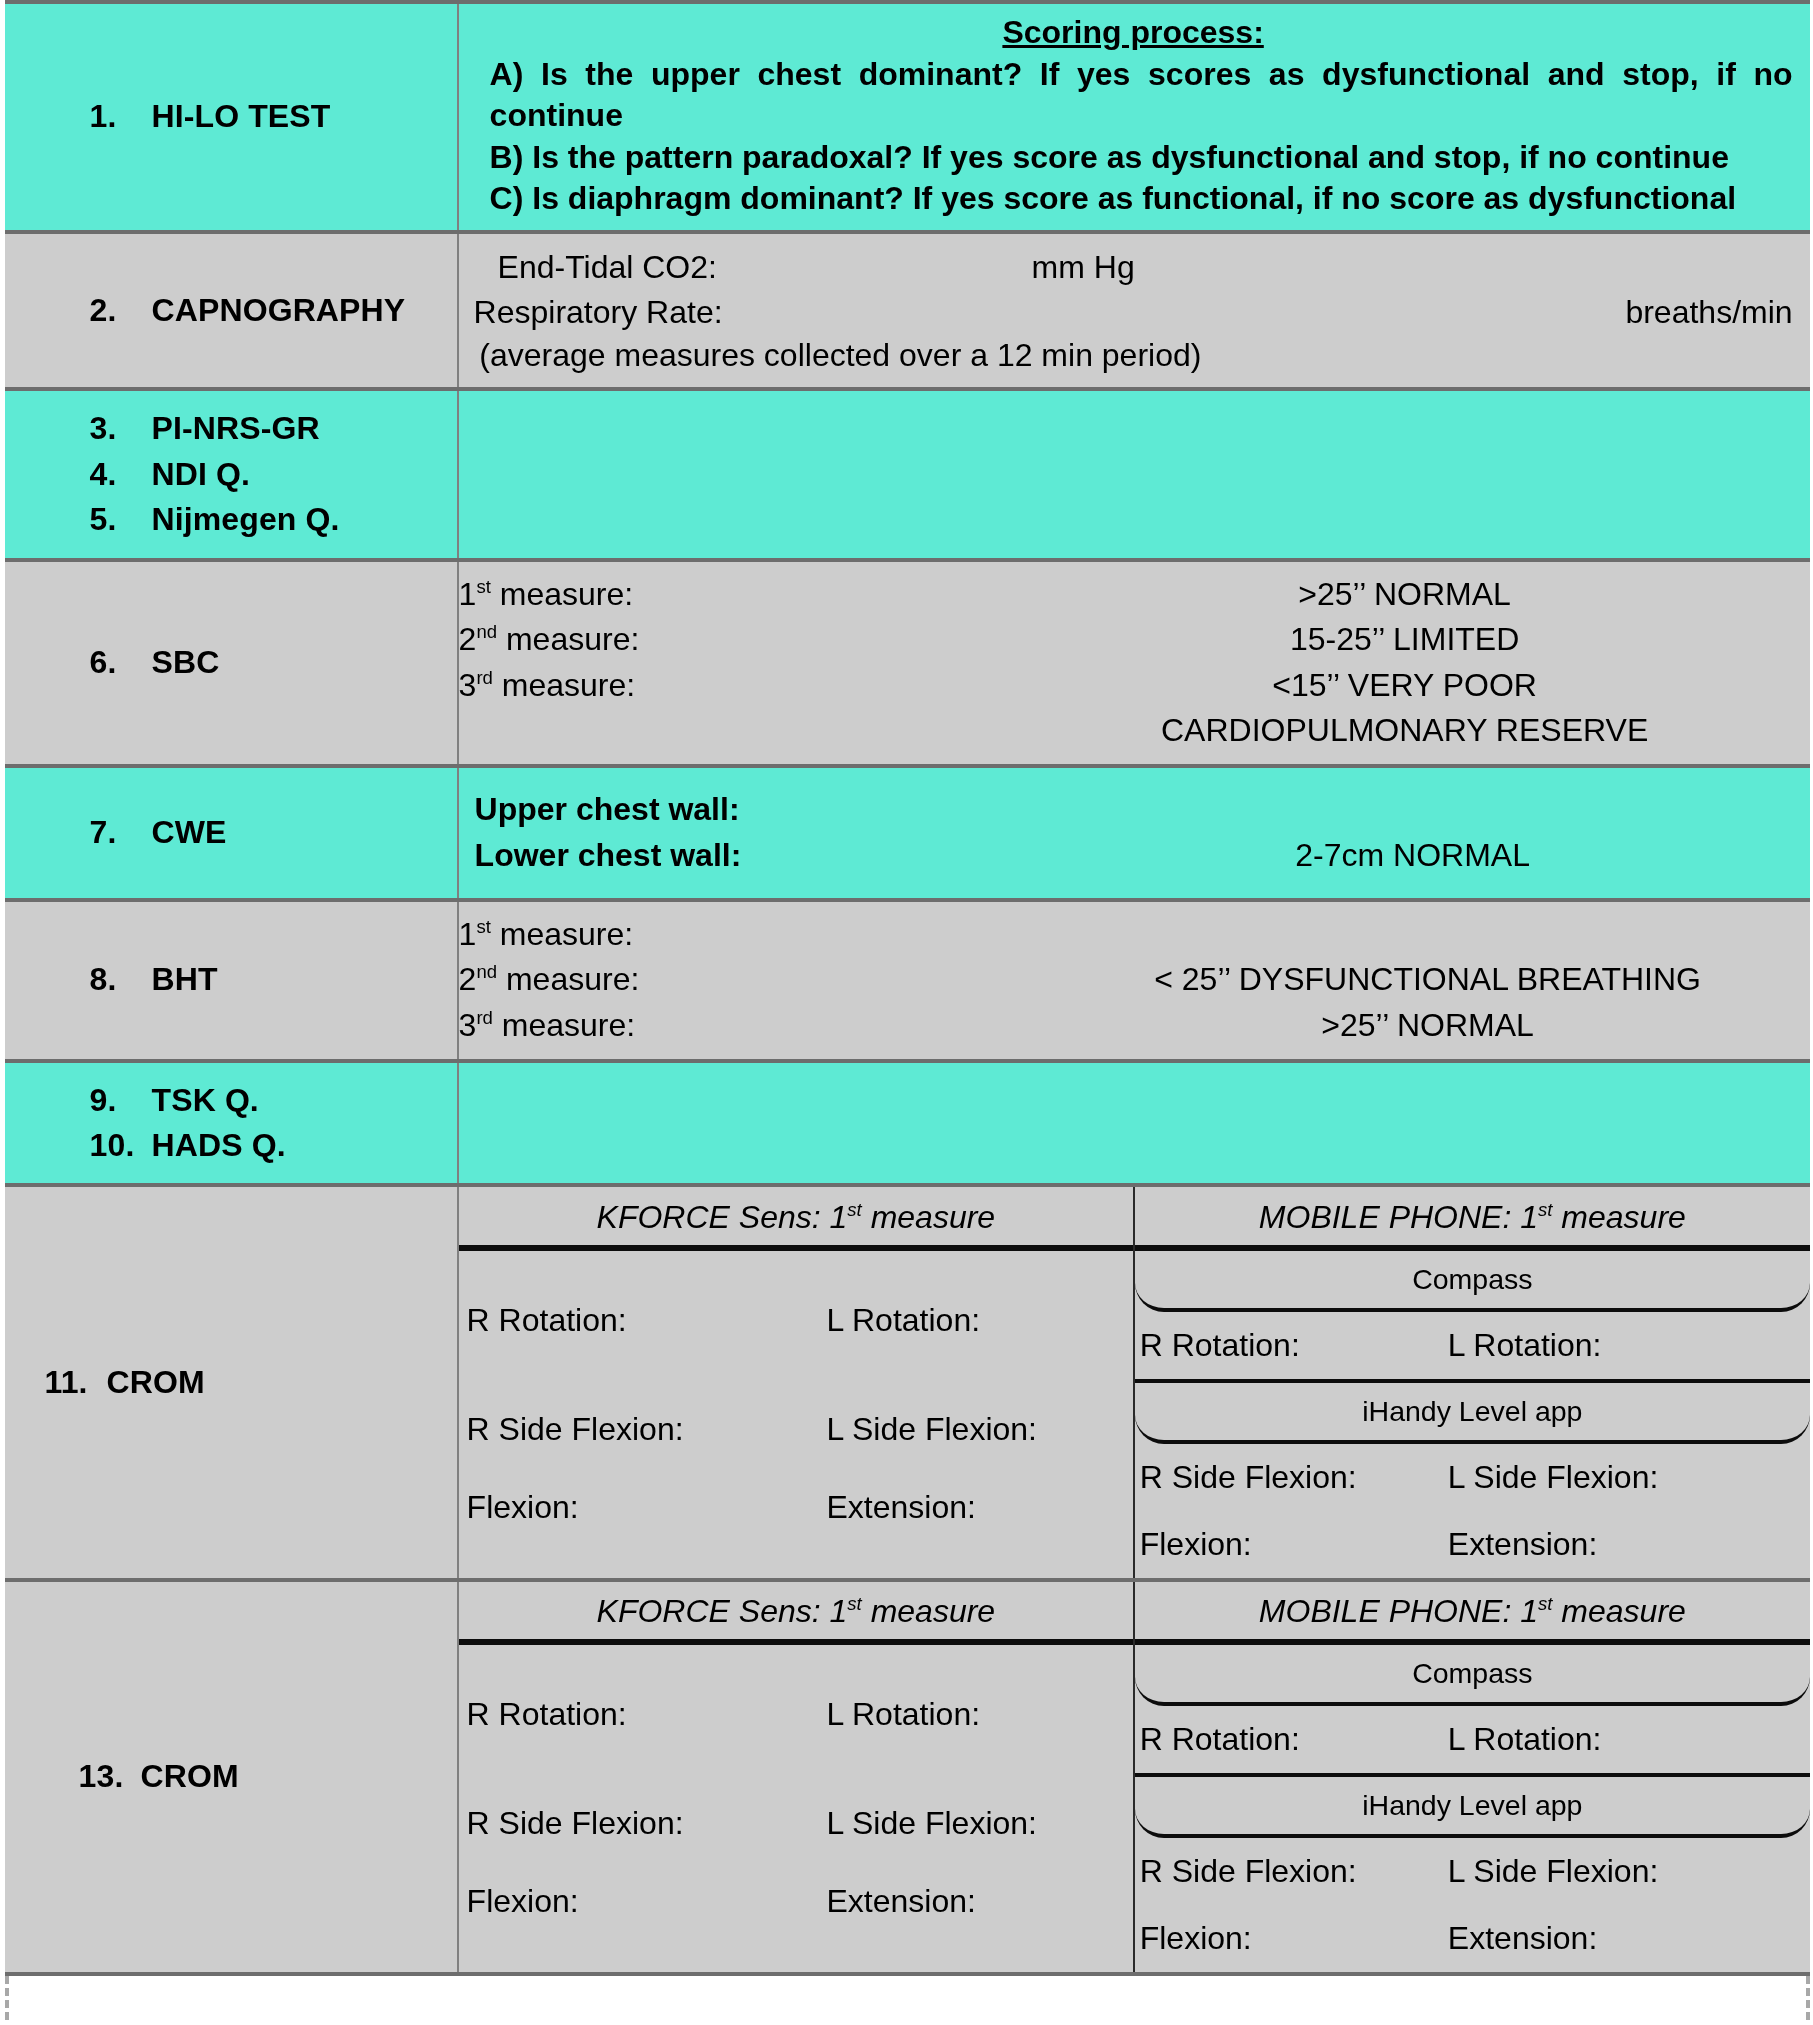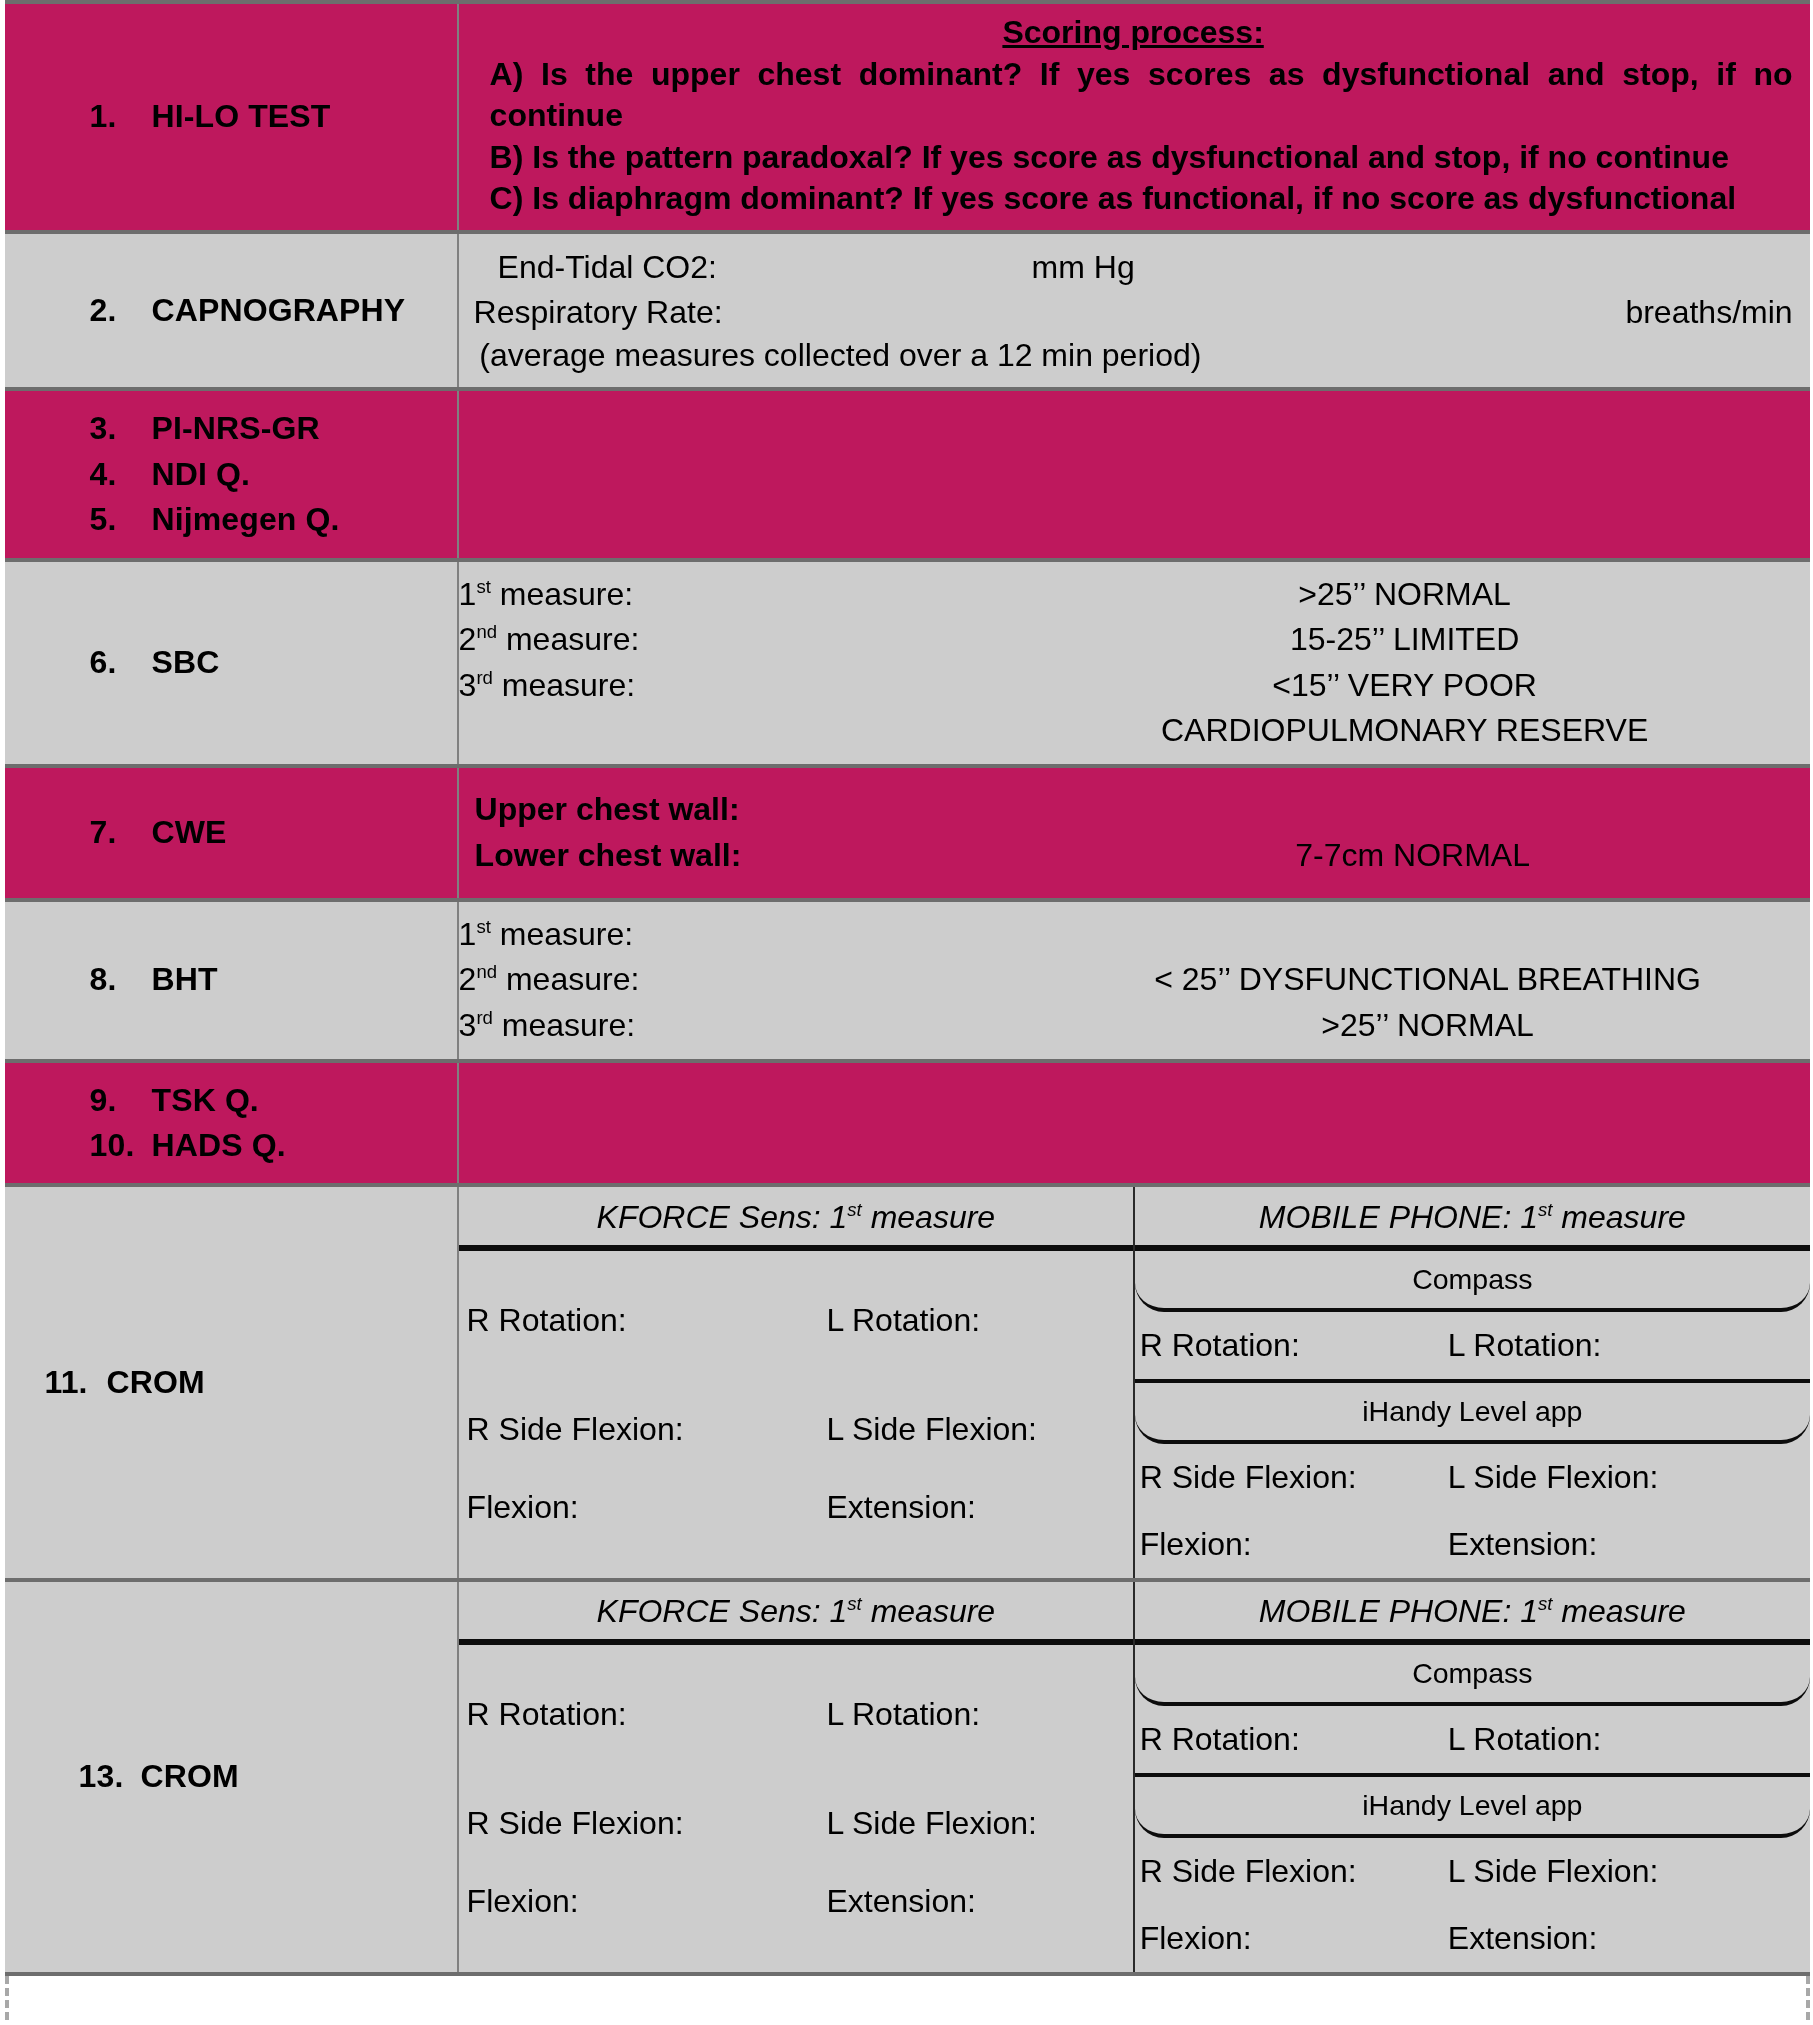--- a/index.html
+++ b/index.html
@@ -44,21 +44,21 @@
 
   table.assessment > tbody > tr > td {
     vertical-align: middle;
     padding: 0;
     border-top: 4.6px solid #6d6d6d;
     border-bottom: 4.6px solid #6d6d6d;
   }
 
   
   tr.shaded > td { background: #cdcdcd; }
-  tr.plain  > td { background: #be185d; }
+  tr.plain  > td { background: #5eead4; }
 
   
   td.col-label {
     width: 453px;
     border-right: 2.3px solid #808080;
     padding: 0 0 0 0;
   }
   td.col-body {
     border-left: 2.3px solid #808080;
   }
@@ -281,21 +281,21 @@
           </div>
         </td>
         <td class="col-body">
           <div class="body-pad pad-left-body" style="padding-top:19.4px;padding-bottom:19.4px">
             <div class="kvrow txt bold">
               <span class="k">Upper chest wall:</span>
               <span class="v"></span>
             </div>
             <div class="kvrow txt bold">
               <span class="k">Lower chest wall:</span>
-              <span class="v" style="font-weight:normal">7-7cm NORMAL</span>
+              <span class="v" style="font-weight:normal">2-7cm NORMAL</span>
             </div>
           </div>
         </td>
       </tr>
 
       <tr class="shaded">
         <td class="col-label">
           <div class="label-list">
             <div class="label-row">
               <span class="num">8.</span>

